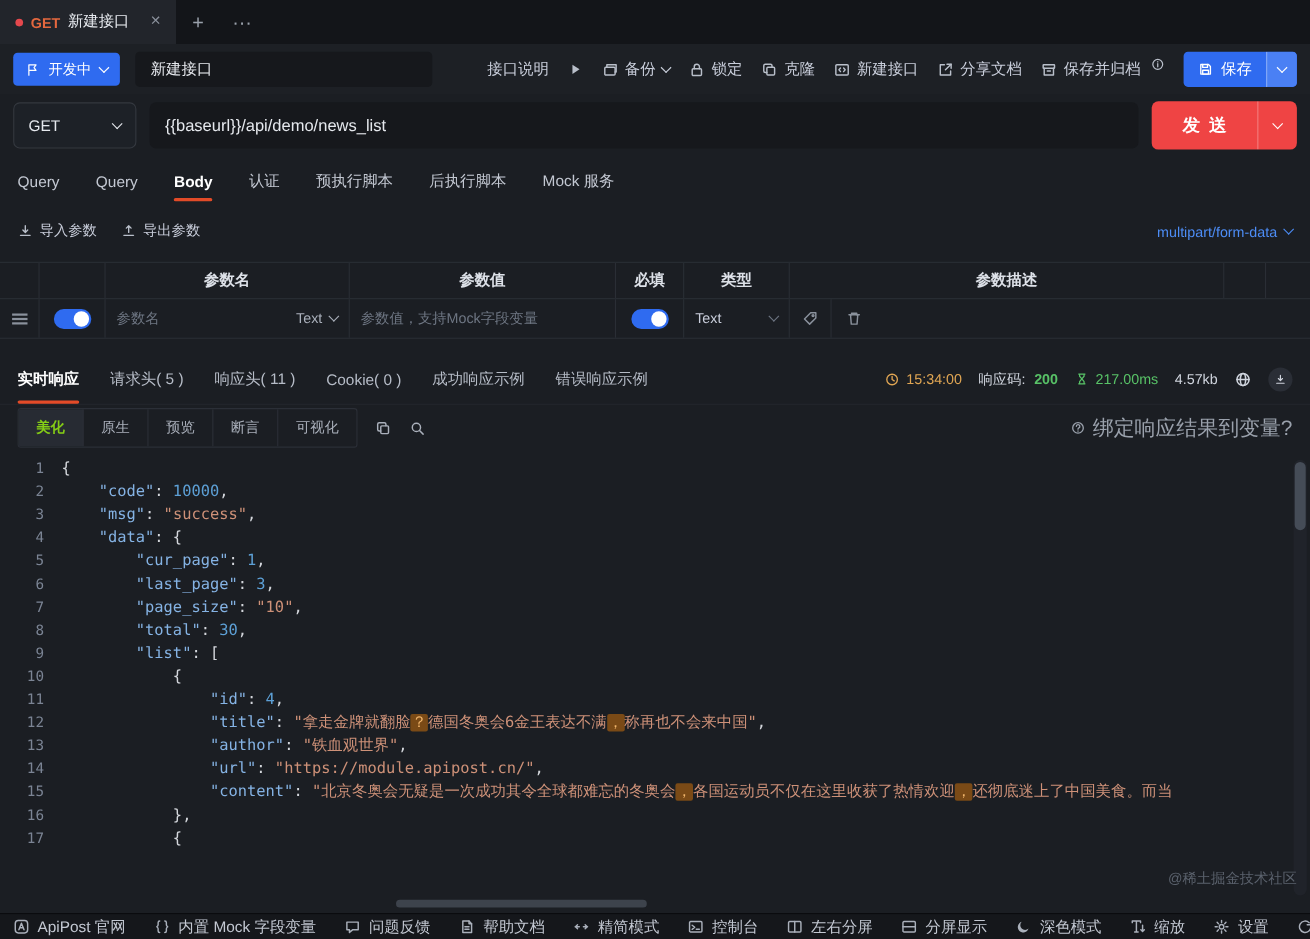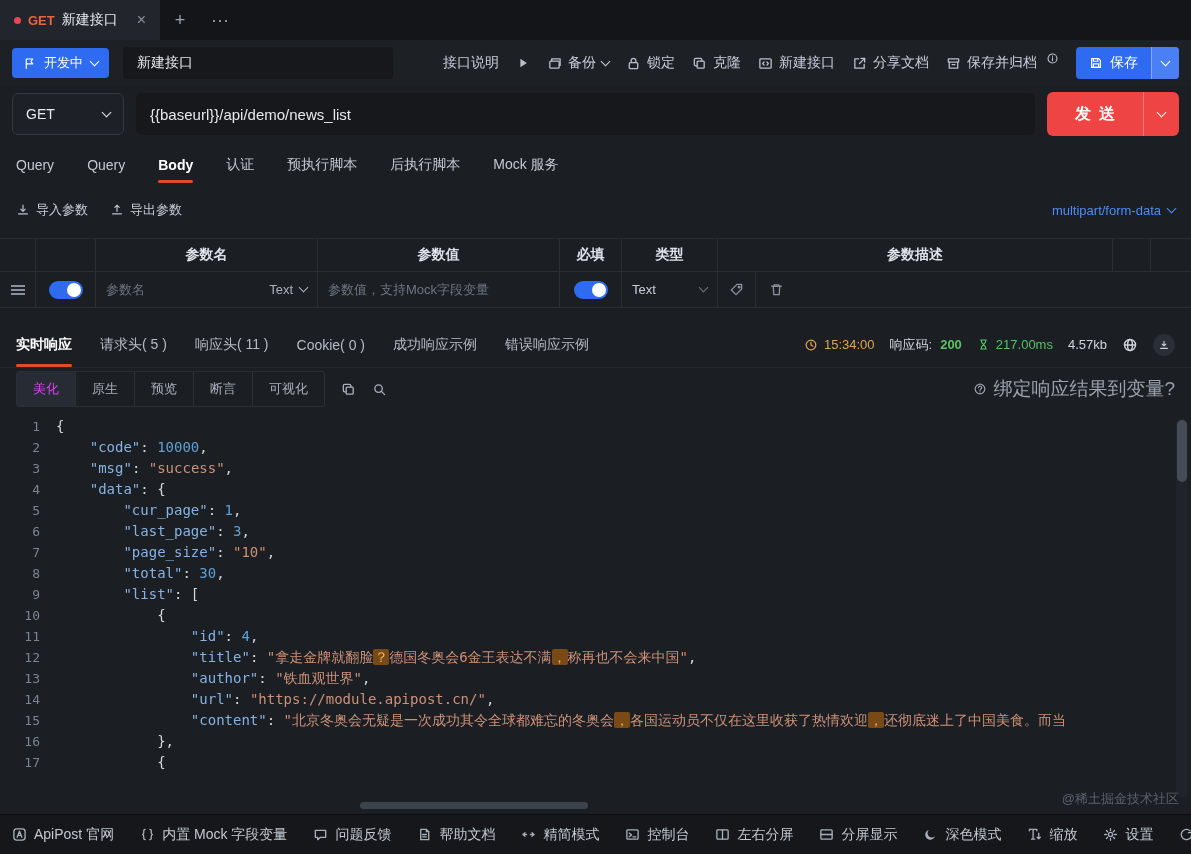--- a/index.html
+++ b/index.html
@@ -85,21 +85,21 @@
   .meta-dur{color:#58c267;display:flex;gap:6px;align-items:center}
   .meta-size{color:#cfd4dd}
   .meta-ic{color:#cfd4dd}
   .dl-circle{width:22px;height:22px;border-radius:50%;background:#2a2e36;display:flex;align-items:center;justify-content:center;color:#cfd4dd}
 
   
   .respsub{height:42px;display:flex;align-items:center;padding:0 16px;gap:16px;flex:0 0 auto}
   .viewtabs{display:flex;border:1px solid #2b2f37;border-radius:3px;overflow:hidden}
   .vtab{padding:8px 16px;color:#aab0bb;font-size:13px;border-right:1px solid #2b2f37;white-space:nowrap}
   .vtab:last-child{border-right:none}
-  .vtab.active{background:#272b33;color:#d946ef;font-weight:400}
+  .vtab.active{background:#272b33;color:#84cc16;font-weight:700}
   .sub-ic{color:#aab0bb}
   .bind-hint{margin-left:auto;color:#9aa1ac;font-size:19px;display:flex;gap:6px;align-items:center}
 
   
   .codewrap{flex:1;position:relative;overflow:hidden;display:flex;padding-top:6px}
   .gutter{width:56px;text-align:right;color:#7b8494;font:13px/21px "DejaVu Sans Mono",monospace;
     padding-right:16px;flex:0 0 auto;user-select:none}
   .codelines{flex:1;font:14px/21px "DejaVu Sans Mono",monospace;white-space:pre;overflow:hidden;color:#d4d7dc}
   .cl{height:21px}
   .tk-p{color:#d4d7dc}
@@ -107,21 +107,21 @@
   .tk-s{color:#ce9178}
   .tk-n{color:#5da0d6}
   .tk-hl{background:#7a4a16;color:#f0b46a;border-radius:2px;padding:0 1px}
   .vscroll{position:absolute;top:8px;right:3px;bottom:16px;width:12px;background:#20232a;border-radius:6px}
   .vthumb{position:absolute;top:2px;left:1px;width:10px;height:62px;background:#454c57;border-radius:5px}
   .hthumb{position:absolute;bottom:5px;left:360px;width:228px;height:7px;background:#3d434c;border-radius:4px}
 
   .watermark{position:absolute;right:12px;bottom:46px;color:#5a616c;font-size:13px}
 
   
-  .statusbar{height:40px;background:#15171b;border-top:1px solid #0a0b0e;display:flex;align-items:center;gap:26px;
+  .statusbar{height:24px;background:#15171b;border-top:1px solid #0a0b0e;display:flex;align-items:center;gap:26px;
     padding:0 12px;color:#c3c8d2;flex:0 0 auto;overflow:hidden;white-space:nowrap}
   .sb-item{display:flex;align-items:center;gap:7px;flex:0 0 auto}
   .sb-item svg{color:#aab0bb}
 </style>
 </head>
 <body>
 
 <div class="app">
 
   <div class="tabbar">

